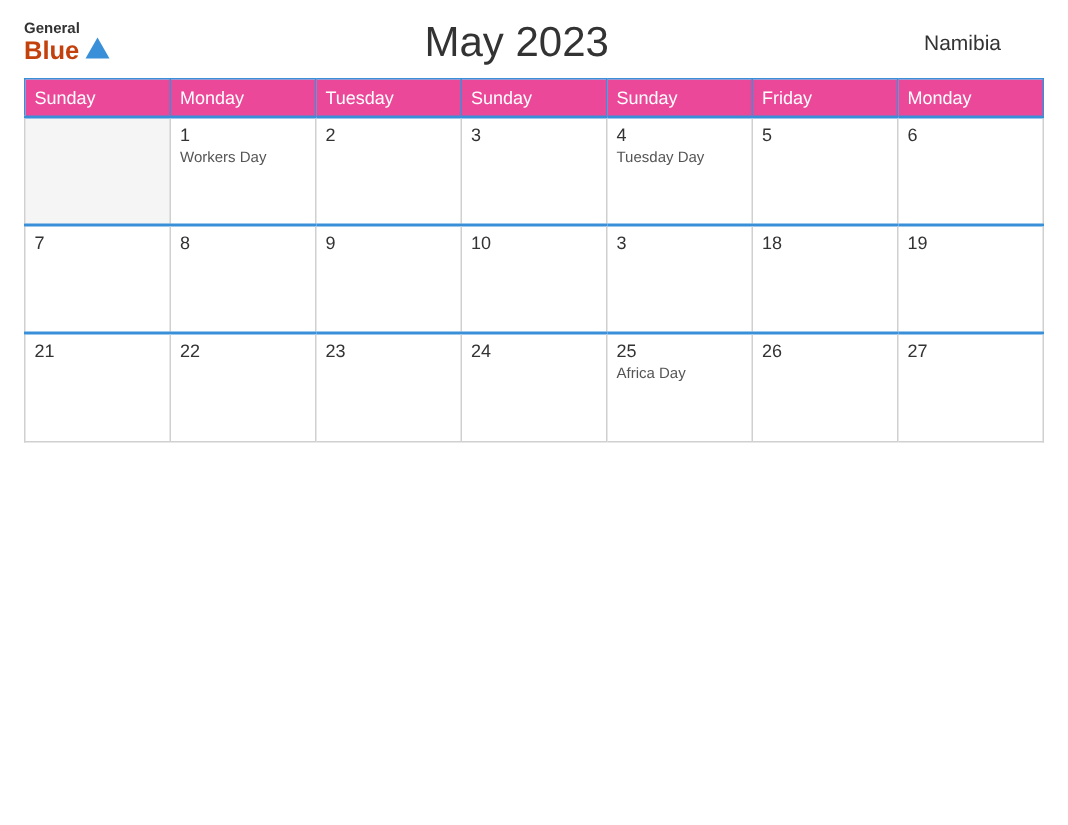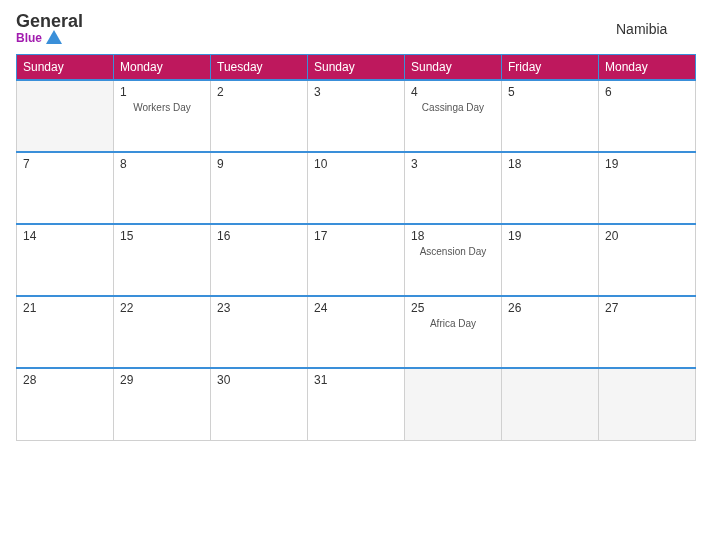--- a/index.html
+++ b/index.html
@@ -26,30 +26,30 @@
       margin-bottom: 8px;
     }
 
     .logo {
       display: flex;
       align-items: center;
       gap: 4px;
     }
 
     .logo-text-general {
-      font-size: 18px;
+      font-size: 10px;
       font-weight: bold;
       color: #333;
       line-height: 1;
     }
 
     .logo-text-blue {
-      font-size: 12px;
+      font-size: 17px;
       font-weight: bold;
-      color: #a21caf;
+      color: #c2410c;
       line-height: 1;
     }
 
     .logo-triangle {
       width: 0;
       height: 0;
       border-left: 8px solid transparent;
       border-right: 8px solid transparent;
       border-bottom: 14px solid #3a8fd9;
       margin-left: 2px;
@@ -70,21 +70,21 @@
       min-width: 80px;
     }
 
     
     .calendar {
       width: 100%;
       border-collapse: collapse;
     }
 
     .calendar thead tr th {
-      background-color: #be185d;
+      background-color: #ec4899;
       color: #fff;
       font-size: 12px;
       font-weight: normal;
       padding: 5px 6px;
       text-align: left;
       border: 1px solid #3a8fd9;
     }
 
     .calendar tbody tr td {
       border-top: 2px solid #3a8fd9;
@@ -114,21 +114,20 @@
       font-weight: normal;
       display: block;
       margin-bottom: 2px;
     }
 
     .day-event {
       font-size: 10px;
       color: #555;
       display: block;
       line-height: 1.3;
-      text-align: center;
     }
 
     .empty-cell {
       background: #f5f5f5 !important;
     }
   </style>
 </head>
 <body>
 
 <div class="page">
@@ -136,20 +135,21 @@
   <div class="header">
     <div class="logo">
       <div style="display:flex; flex-direction:column; line-height:1.1;">
         <span class="logo-text-general">General</span>
         <div style="display:flex; align-items:center; gap:2px;">
           <span class="logo-text-blue">Blue</span>
           <div class="logo-triangle"></div>
         </div>
       </div>
     </div>
+    <h1 class="title">May 2023</h1>
     <div class="country">Namibia</div>
   </div>
 
   <table class="calendar">
     <thead>
       <tr>
         <th>Sunday</th>
         <th>Monday</th>
         <th>Tuesday</th>
         <th>Sunday</th>
@@ -166,21 +166,21 @@
             <span class="day-event">Workers Day</span>
           </td>
           <td>
             <span class="day-number">2</span>
           </td>
           <td>
             <span class="day-number">3</span>
           </td>
           <td>
             <span class="day-number">4</span>
-            <span class="day-event">Cassinga Day</span>
+            <span class="day-event">Tuesday Day</span>
           </td>
           <td>
             <span class="day-number">5</span>
           </td>
           <td>
             <span class="day-number">6</span>
           </td>
         </tr>
         <tr>
           <td>
@@ -200,44 +200,20 @@
           </td>
           <td>
             <span class="day-number">18</span>
           </td>
           <td>
             <span class="day-number">19</span>
           </td>
         </tr>
         <tr>
           <td>
-            <span class="day-number">14</span>
-          </td>
-          <td>
-            <span class="day-number">15</span>
-          </td>
-          <td>
-            <span class="day-number">16</span>
-          </td>
-          <td>
-            <span class="day-number">17</span>
-          </td>
-          <td>
-            <span class="day-number">18</span>
-            <span class="day-event">Ascension Day</span>
-          </td>
-          <td>
-            <span class="day-number">19</span>
-          </td>
-          <td>
-            <span class="day-number">20</span>
-          </td>
-        </tr>
-        <tr>
-          <td>
             <span class="day-number">21</span>
           </td>
           <td>
             <span class="day-number">22</span>
           </td>
           <td>
             <span class="day-number">23</span>
           </td>
           <td>
             <span class="day-number">24</span>
@@ -245,33 +221,16 @@
           <td>
             <span class="day-number">25</span>
             <span class="day-event">Africa Day</span>
           </td>
           <td>
             <span class="day-number">26</span>
           </td>
           <td>
             <span class="day-number">27</span>
           </td>
-        </tr>
-        <tr>
-          <td>
-            <span class="day-number">28</span>
-          </td>
-          <td>
-            <span class="day-number">29</span>
-          </td>
-          <td>
-            <span class="day-number">30</span>
-          </td>
-          <td>
-            <span class="day-number">31</span>
-          </td>
-          <td class="empty-cell"></td>
-          <td class="empty-cell"></td>
-          <td class="empty-cell"></td>
         </tr>
       </tbody>
   </table>
 </div>
 
 </body></html>

